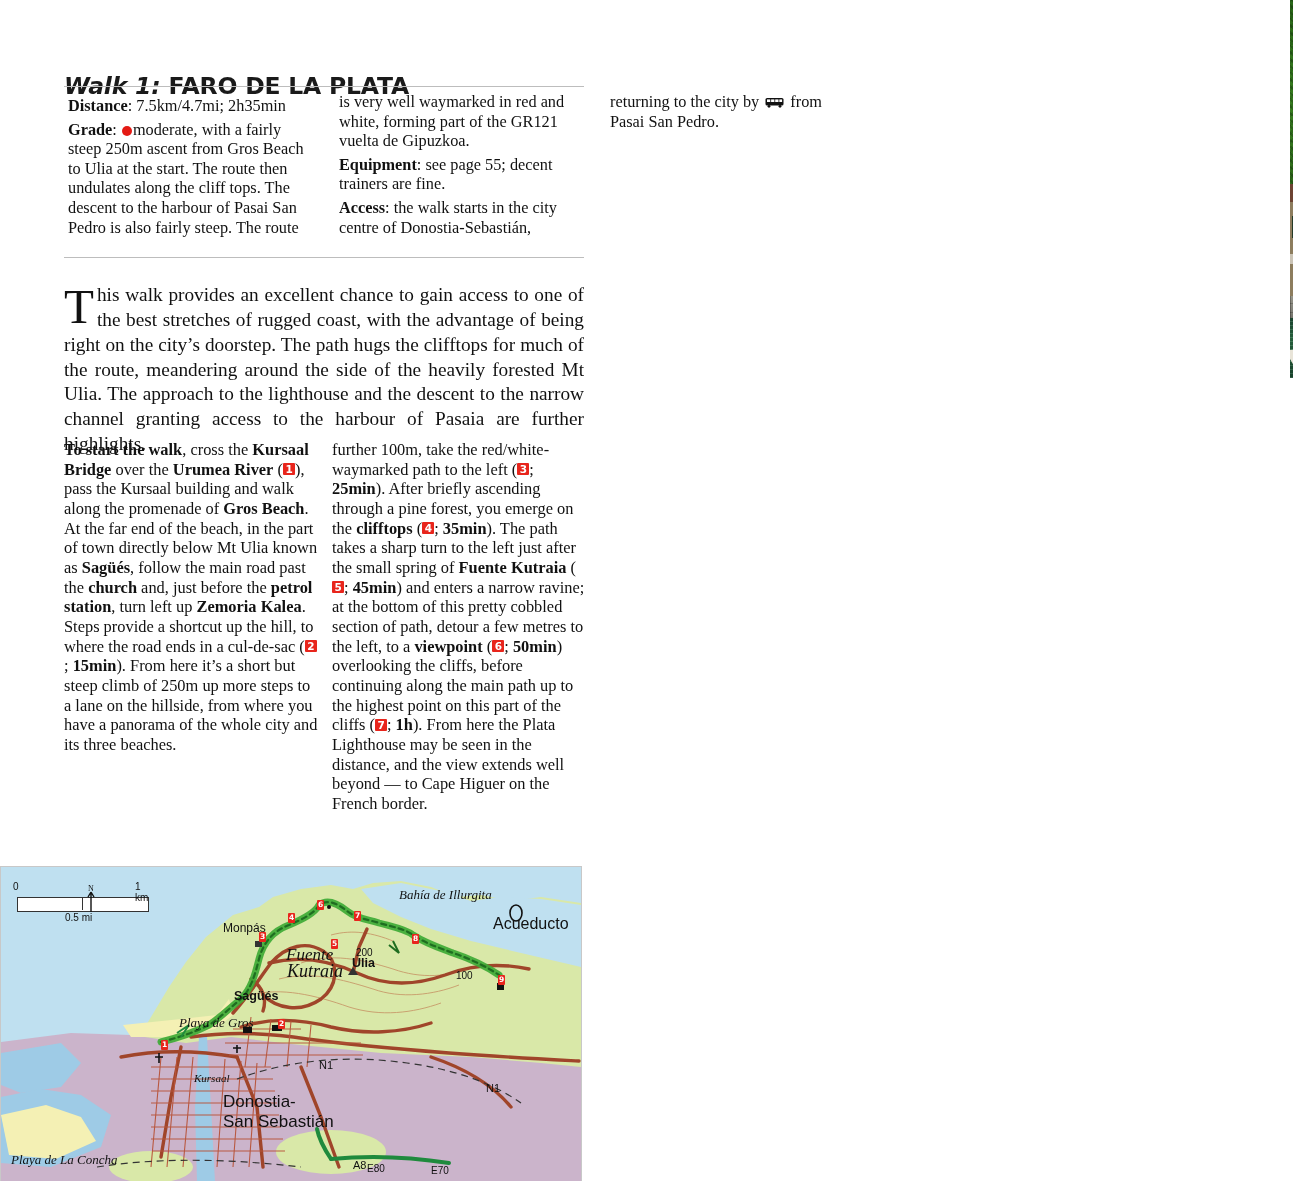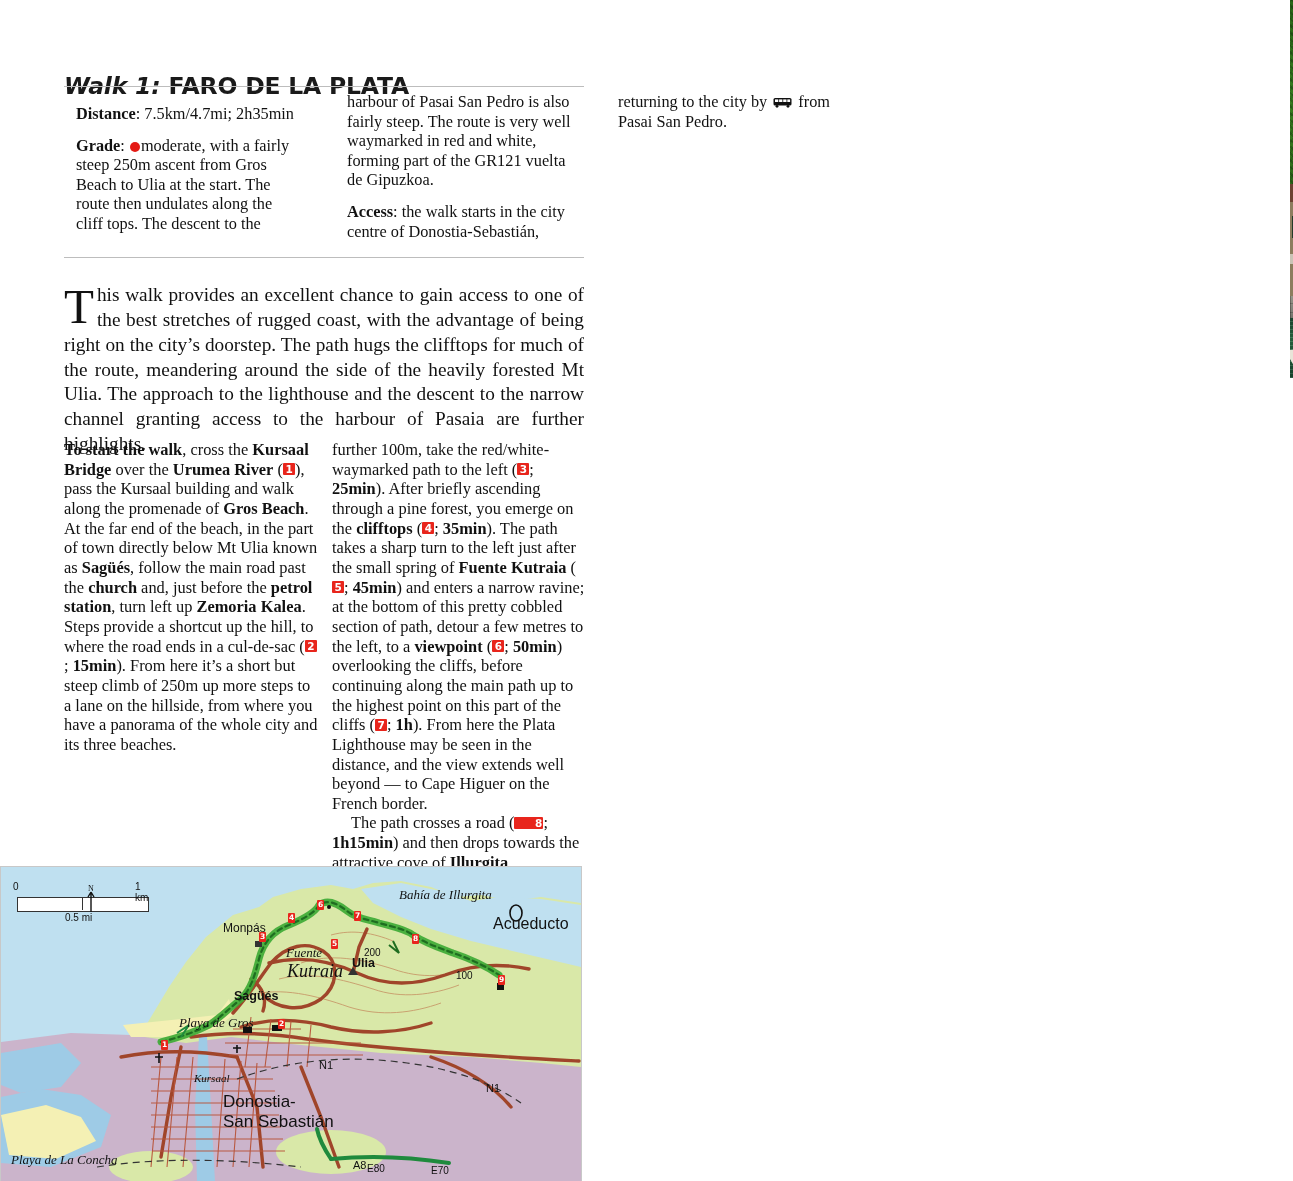--- a/index.html
+++ b/index.html
@@ -30,21 +30,21 @@
   #rule-top{top:86px;}
   #rule-mid{top:257px;}
 
   
   .info-block{
     position:absolute;left:64px;top:92px;width:520px;height:158px;
     column-count:2;column-gap:22px;
     font-size:16.3px;line-height:19.6px;
     text-align:left;
   }
-  .info-block p{margin:12px;}
+  .info-block p{margin:4px;}
   .info-block b{font-weight:bold;}
   .dot-red{
     display:inline-block;width:10px;height:10px;border-radius:50%;
     background:#e41a14;vertical-align:-1px;margin:0 1px;
   }
   .bus-glyph{
     display:inline-block;width:19px;height:11px;vertical-align:-1px;
     position:relative;margin:0 2px;
   }
   .bus-glyph svg{display:block;}
@@ -162,41 +162,41 @@
 <div class="spread">
 
   <div class="left-page">
 
     <h1 class="walk-title"><span class="wt-italic">Walk 1:</span><span> FARO DE LA PLATA</span></h1>
     <div class="rule" id="rule-top"></div>
 
     <div class="info-block">
       <p><b>Distance</b><span>: 7.5km/4.7mi; 2h35min</span></p>
       <p><b>Grade</b>:&nbsp;<span class="dot-red"></span><span id="grade-val">moderate, with a fairly steep 250m ascent from Gros Beach to Ulia at the start. The route then undulates along the cliff tops. The descent to the harbour of Pasai San Pedro is also fairly steep. The route is very well waymarked in red and white, forming part of the GR121 vuelta de Gipuzkoa.</span></p>
+      <p><b>Equipment</b><span>: see page 55; decent trainers are fine.</span></p>
       <p><b>Access</b><span>: the walk starts in the city centre of Donostia-Sebastián, returning to the city by </span><span class="bus-glyph"><svg viewBox="0 0 19 11" width="19" height="11">
               <rect x="0.5" y="1" width="18" height="7.5" rx="1.6" fill="#111"></rect>
               <rect x="2" y="2.4" width="3.3" height="2.6" fill="#fff"></rect>
               <rect x="6.1" y="2.4" width="3.3" height="2.6" fill="#fff"></rect>
               <rect x="10.2" y="2.4" width="3.3" height="2.6" fill="#fff"></rect>
               <rect x="14.3" y="2.4" width="2.8" height="2.6" fill="#fff"></rect>
               <circle cx="4" cy="9.3" r="1.4" fill="#111"></circle>
               <circle cx="15" cy="9.3" r="1.4" fill="#111"></circle>
             </svg></span><span> from Pasai San Pedro.</span></p>
     </div>
 
     <div class="rule" id="rule-mid"></div>
 
     <p class="intro"><span class="dropcap">T</span><span>his walk provides an excellent chance to gain access to one of the best stretches of rugged coast, with the advantage of being right on the city’s doorstep. The path hugs the clifftops for much of the route, meandering around the side of the heavily forested Mt Ulia. The approach to the lighthouse and the descent to the narrow channel granting access to the harbour of Pasaia are further highlights.</span></p>
 
     <div class="col" id="col1">
         <p><b>To start the walk</b><span>, cross the </span><b>Kursaal Bridge</b><span> over the </span><b>Urumea River</b><span> (</span><span class="wp">1</span><span>), pass the Kursaal building and walk along the promenade of </span><b>Gros Beach</b><span>. At the far end of the beach, in the part of town directly below Mt Ulia known as </span><b>Sagüés</b><span>, follow the main road past the </span><b>church</b><span> and, just before the </span><b>petrol station</b><span>, turn left up </span><b>Zemoria Kalea</b><span>. Steps provide a shortcut up the hill, to where the road ends in a cul-de-sac (</span><span class="wp">2</span><span>; </span><b>15min</b><span>). From here it’s a short but steep climb of 250m up more steps to a lane on the hillside, from where you have a panorama of the whole city and its three beaches.</span></p>
       </div>
     <div class="col" id="col2">
         <p><span>further 100m, take the red/white-waymarked path to the left (</span><span class="wp">3</span><span>; </span><b>25min</b><span>). After briefly ascending through a pine forest, you emerge on the </span><b>clifftops</b><span> (</span><span class="wp">4</span><span>; </span><b>35min</b><span>). The path takes a sharp turn to the left just after the small spring of </span><b>Fuente Kutraia</b><span> (</span><span class="wp">5</span><span>; </span><b>45min</b><span>) and enters a narrow ravine; at the bottom of this pretty cobbled section of path, detour a few metres to the left, to a </span><b>viewpoint</b><span> (</span><span class="wp">6</span><span>; </span><b>50min</b><span>) overlooking the cliffs, before continuing along the main path up to the highest point on this part of the cliffs (</span><span class="wp">7</span><span>; </span><b>1h</b><span>). From here the Plata Lighthouse may be seen in the distance, and the view extends well beyond — to Cape Higuer on the French border.</span></p>
-        <p class="ind"><span>The path crosses a road (</span><span class="wp">8</span><span>; </span><b>1h15min</b><span>) and then drops towards the attractive cove of </span><b>Illurgita</b><span>,</span></p>
       </div>
 
     <div class="map" id="map-left">
       <svg width="580" height="315" viewBox="0 0 580 315">
         <rect x="0" y="0" width="580" height="315" fill="#bfe0f0"></rect>
 
         <path d="M185,95 L205,70 L232,48 L258,40 L272,30 L300,22 L330,18 L352,22 L372,16 L400,14 L430,20 L455,30 L480,28 L510,34 L540,30 L580,36 L580,315 L0,315 L0,240 L60,236 L120,200 L150,150 L168,120 Z" fill="#d9e8a8"></path>
         <path d="M360,22 L400,16 L440,24 L470,34 L500,30 L540,32 L580,38 L580,100 L520,86 L470,74 L430,62 L400,50 L372,36 Z" fill="#bfe0f0"></path>
 
         <path d="M0,175 L70,166 L130,168 L185,176 L230,170 L300,178 L380,186 L470,190 L540,196 L580,200 L580,315 L0,315 Z" fill="#cbb4cb"></path>
@@ -282,30 +282,30 @@
         <svg width="16" height="30" viewBox="0 0 16 30">
             <text x="8" y="8" font-size="8" text-anchor="middle" fill="#111" font-family="Liberation Serif, serif">N</text>
             <path d="M8,9 L8,29 M8,9 L5,14 M8,9 L11,14" stroke="#111" stroke-width="1.4" fill="none"></path>
           </svg>
       </div>
 
       <div id="map-left-labels">
           <div class="m-label" style="left: 222px; top: 54px; font-size: 12px; font-weight: normal;">Monpás</div>
           <div class="m-label" style="left: 233px; top: 122px; font-size: 12.5px; font-weight: bold;">Sagüés</div>
           <div class="m-label ital" style="left: 178px; top: 148px; font-size: 13px; font-weight: normal;">Playa de Gros</div>
-          <div class="m-label ital" style="left: 285px; top: 78px; font-size: 13px; font-weight: normal; font-style: italic;">Fuente</div>
+          <div class="m-label ital" style="left: 285px; top: 78px; font-size: 17px; font-weight: normal; font-style: italic;">Fuente</div>
           <div class="m-label ital" style="left: 286px; top: 94px; font-size: 18px; font-weight: normal;">Kutraia</div>
           <div class="m-label" style="left: 351px; top: 89px; font-size: 12.5px; font-weight: bold;">Ulia</div>
           <div class="m-label ital" style="left: 398px; top: 20px; font-size: 13px; font-weight: normal;">Bahía de Illurgita</div>
           <div class="m-label" style="left: 492px; top: 48px; font-size: 16px; font-weight: normal;">Acueducto</div>
           <div class="m-label" style="left: 222px; top: 225px; font-size: 17px; font-weight: normal;">Donostia-</div>
           <div class="m-label" style="left: 222px; top: 245px; font-size: 17px; font-weight: normal;">San Sebastián</div>
           <div class="m-label ital" style="left: 10px; top: 285px; font-size: 13px; font-weight: normal;">Playa de La Concha</div>
           <div class="m-label ital" style="left: 193px; top: 205px; font-size: 11px; font-weight: normal;">Kursaal</div>
-          <div class="m-label" style="left: 355px; top: 80px; font-size: 10px; font-weight: normal; padding-left: 8px;">200</div>
+          <div class="m-label" style="left: 355px; top: 80px; font-size: 10px; font-weight: normal;">200</div>
           <div class="m-label" style="left: 455px; top: 103px; font-size: 10px; font-weight: normal;">100</div>
           <div class="m-label" style="left: 318px; top: 192px; font-size: 11px; font-weight: normal;">N1</div>
           <div class="m-label" style="left: 485px; top: 215px; font-size: 11px; font-weight: normal;">N1</div>
           <div class="m-label" style="left: 352px; top: 292px; font-size: 11px; font-weight: normal;">A8</div>
           <div class="m-label" style="left: 366px; top: 296px; font-size: 10px; font-weight: normal;">E80</div>
           <div class="m-label" style="left: 430px; top: 298px; font-size: 10px; font-weight: normal;">E70</div>
         </div>
       <div id="map-left-wps">
           <div class="m-wp" style="left: 160px; top: 173px;">1</div>
           <div class="m-wp" style="left: 277px; top: 152px;">2</div>

